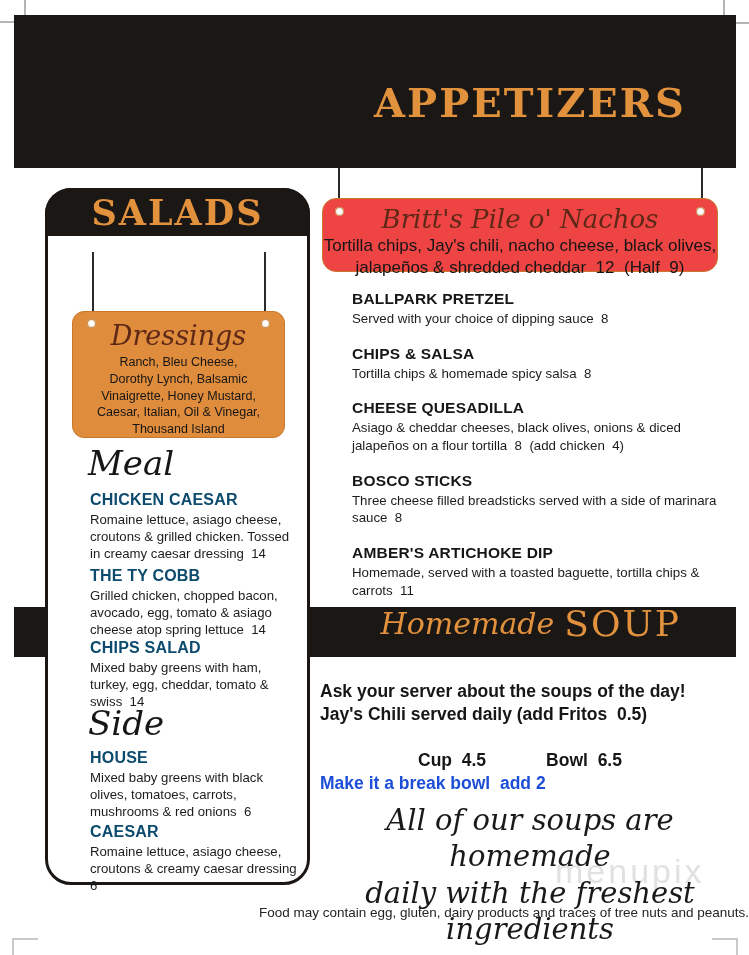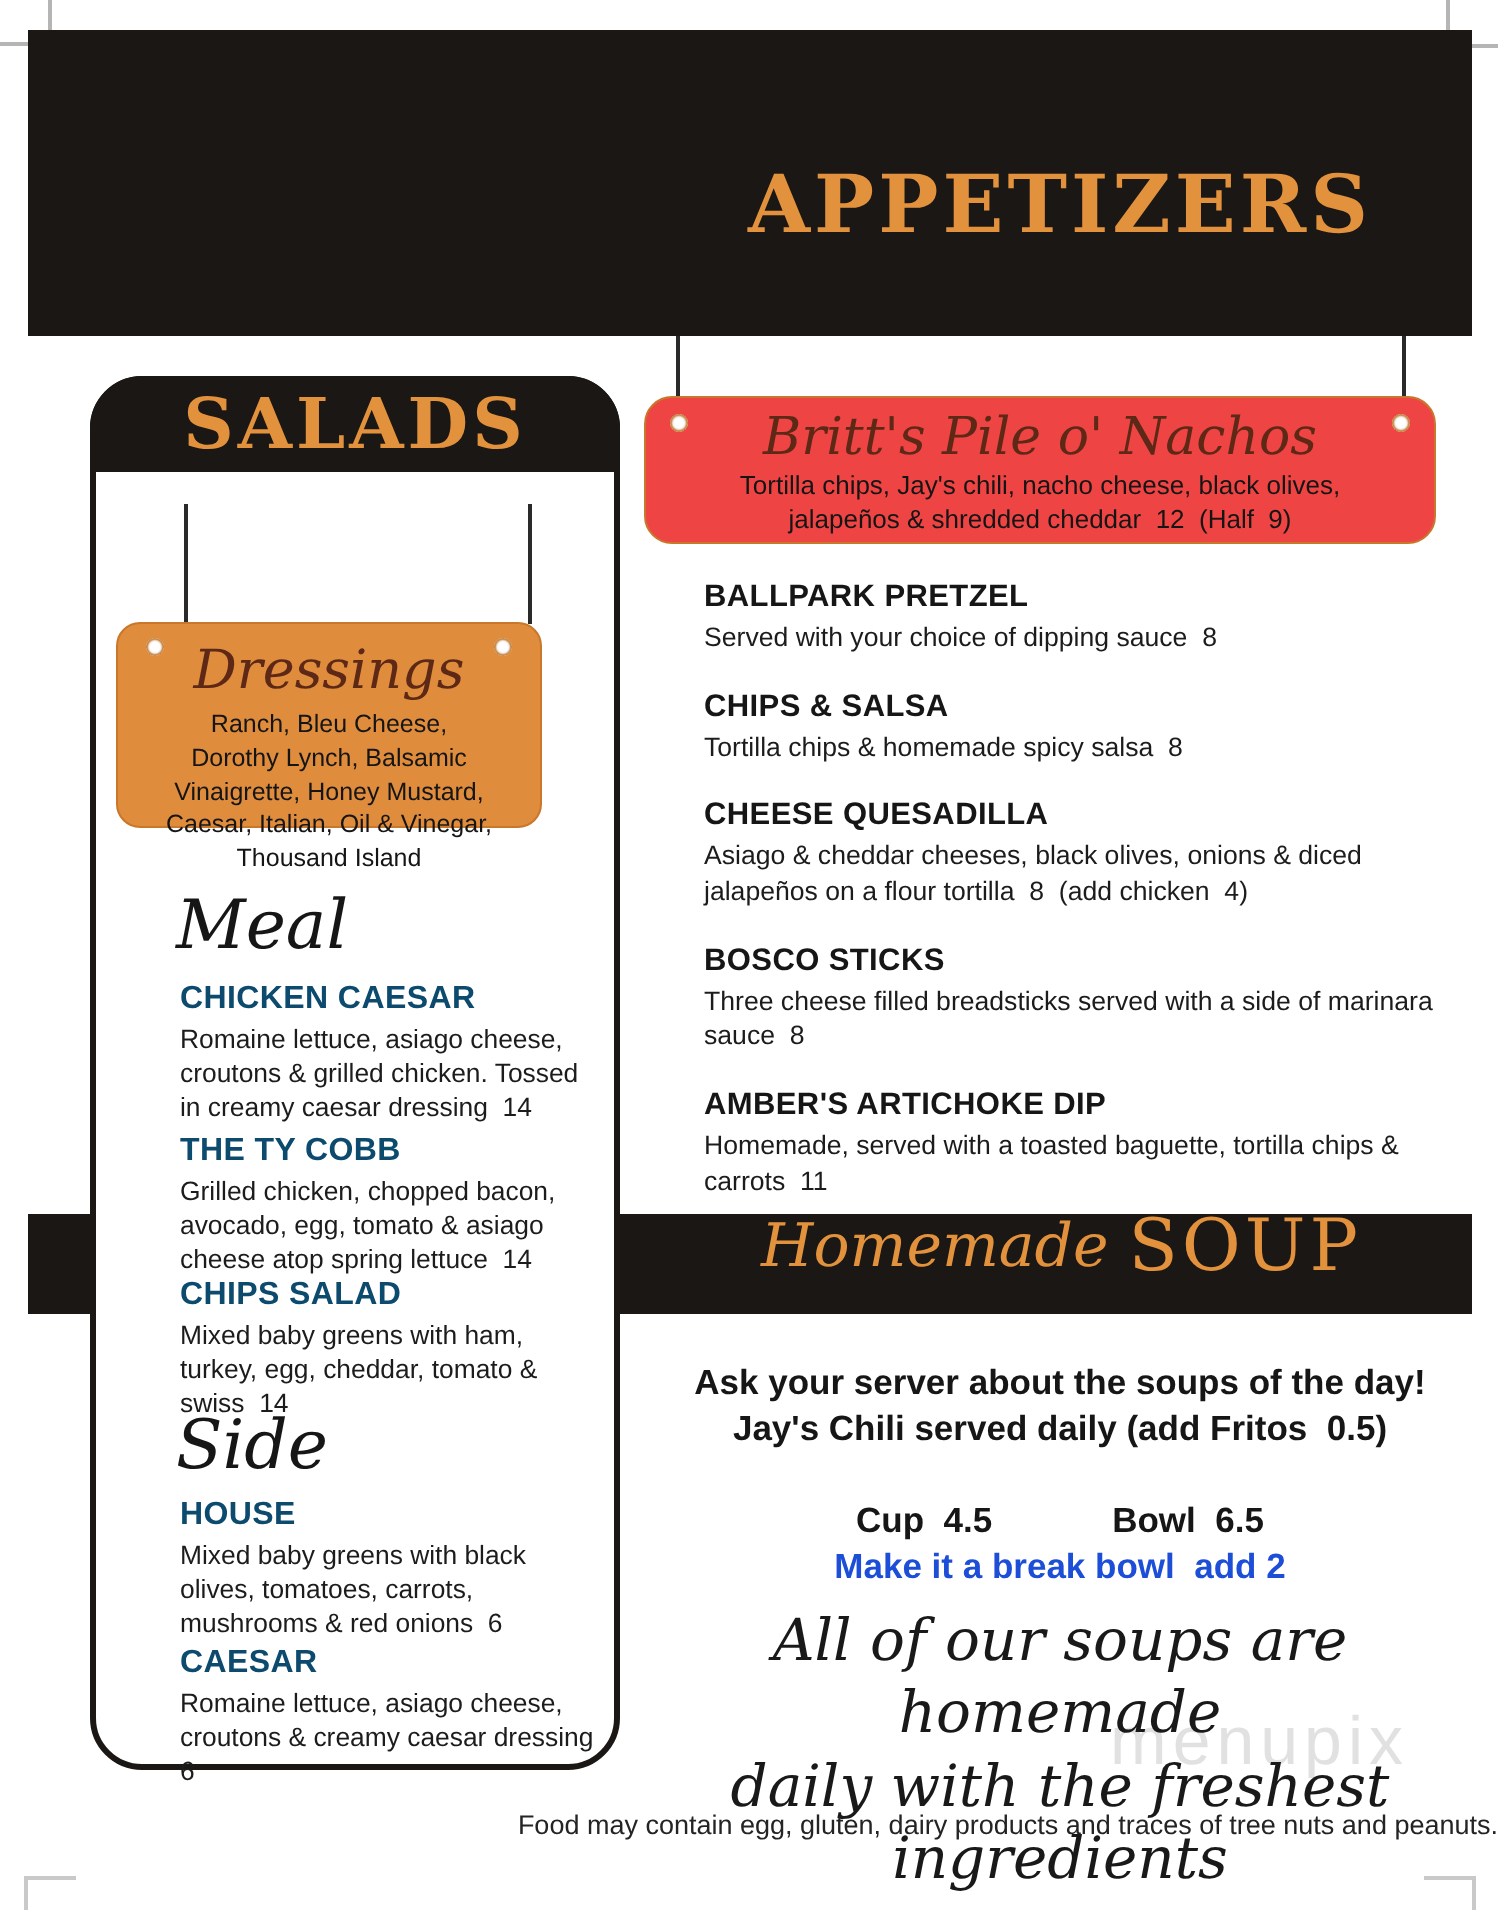--- a/index.html
+++ b/index.html
@@ -29,21 +29,21 @@
     position:absolute;left:-3px;top:-3px;width:265px;height:48px;
     background:#1b1714;border-radius:26px 26px 0 0;
     display:flex;align-items:center;justify-content:center;
   }
   .salads-header .title{
     font-family:"DejaVu Serif",serif;font-weight:bold;font-size:35px;
     color:#e2913d;letter-spacing:2px;
   }
   .panel-string{position:absolute;width:2px;background:#2a2a2a;}
   .dressings-sign{
-    position:absolute;left:10px;top:120px;width:213px;height:103px;
+    position:absolute;left:24px;top:120px;width:213px;height:127px;
     background:#df8c3d;border:1px solid #c9772b;border-radius:12px;box-sizing:border-box;
     text-align:center;
   }
   .dressings-sign .script-title{
     font-family:"DejaVu Serif",serif;font-style:italic;font-size:27px;
     color:#5e2817;margin-top:8px;
   }
   .dressings-sign .list{
     font-size:12.5px;line-height:1.34;color:#151515;margin-top:3px;white-space:pre-wrap;
   }
@@ -57,41 +57,41 @@
   
   .nachos-sign{
     position:absolute;left:322px;top:198px;width:396px;height:74px;
     background:#ef4444;border:1px solid #c9772b;border-radius:14px;box-sizing:border-box;
     text-align:center;z-index:2;
   }
   .nachos-sign .script-title{
     font-family:"DejaVu Serif",serif;font-style:italic;font-size:26px;line-height:1;
     color:#5e2817;margin-top:7px;
   }
-  .nachos-sign .desc{font-size:13px;line-height:1.3;color:#151515;margin-top:3px;white-space:pre-wrap;}
+  .nachos-sign .desc{font-size:17px;line-height:1.3;color:#151515;margin-top:3px;white-space:pre-wrap;}
   
   .app-list{position:absolute;left:352px;top:290px;width:400px;}
   .app-item{margin-bottom:17px;}
   .app-item .name{font-weight:bold;font-size:15.5px;letter-spacing:0.2px;color:#161616;}
   .app-item .desc{font-size:13.3px;line-height:1.33;margin-top:2px;color:#1c1c1c;white-space:pre-wrap;}
   
   .soup-band{
     position:absolute;left:14px;top:607px;width:722px;height:50px;background:#1b1714;z-index:1;
     display:flex;align-items:baseline;justify-content:flex-end;padding-right:55px;box-sizing:border-box;
   }
   .soup-band .script{
     font-family:"DejaVu Serif",serif;font-style:italic;font-size:30px;color:#e2913d;
     position:relative;top:-6px;
   }
   .soup-band .block{
     font-family:"DejaVu Serif",serif;font-weight:normal;font-size:36px;color:#e2913d;
     letter-spacing:2px;margin-left:10px;position:relative;top:-4px;
   }
   
-  .soup-info{position:absolute;left:330px;top:680px;width:400px;text-align:center;z-index:2;}
+  .soup-info{position:absolute;left:320px;top:680px;width:400px;text-align:left;z-index:2;}
   .soup-info .line{font-weight:bold;font-size:17.5px;line-height:1.3;color:#161616;white-space:pre-wrap;}
   .soup-prices{display:flex;justify-content:center;gap:60px;margin-top:24px;font-weight:bold;font-size:17.5px;color:#161616;}
   .soup-prices span{white-space:pre-wrap;}
   .soup-note{font-weight:bold;font-size:17.5px;margin-top:2px;color:#1d4ed8;white-space:pre-wrap;}
   .soup-quote{
     position:absolute;left:315px;top:802px;width:430px;text-align:center;z-index:2;
     font-family:"DejaVu Serif",serif;font-style:italic;font-size:29px;line-height:1.25;color:#191919;
   }
   .watermark{
     position:absolute;left:555px;top:852px;z-index:1;

